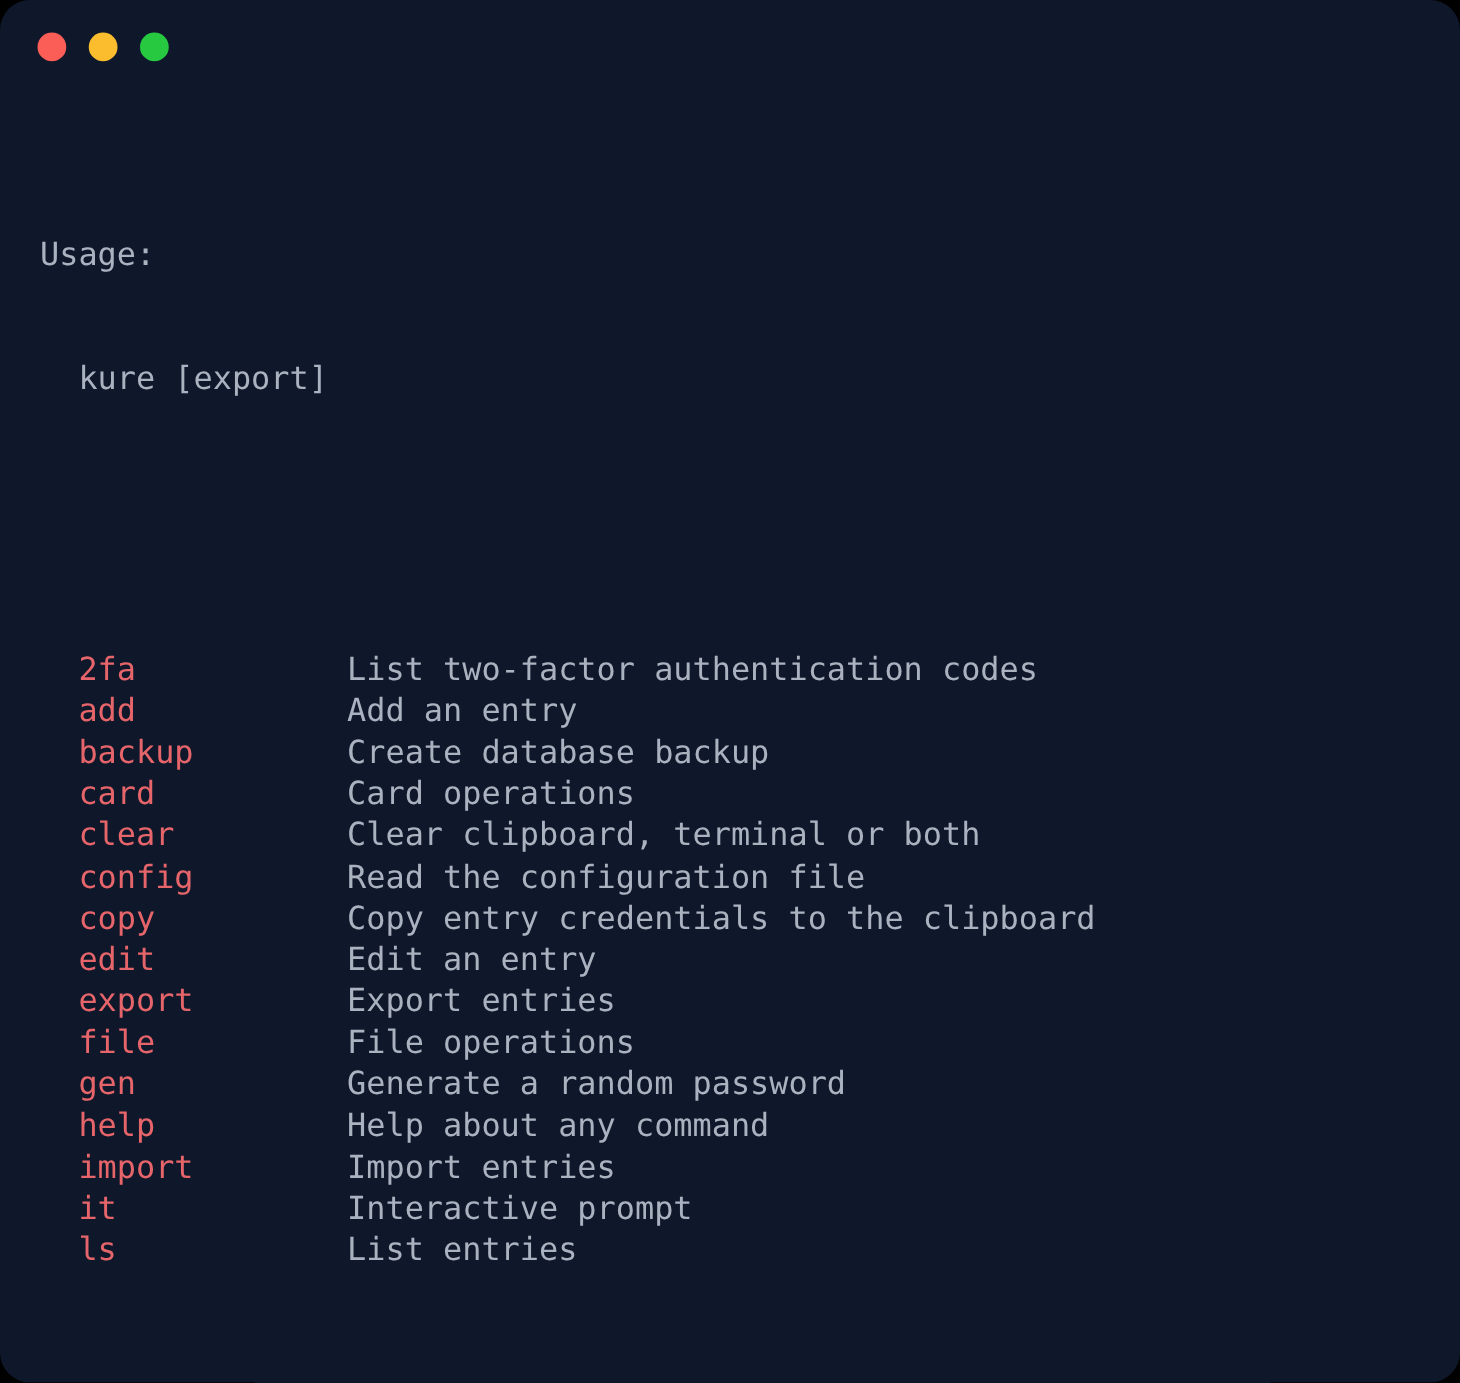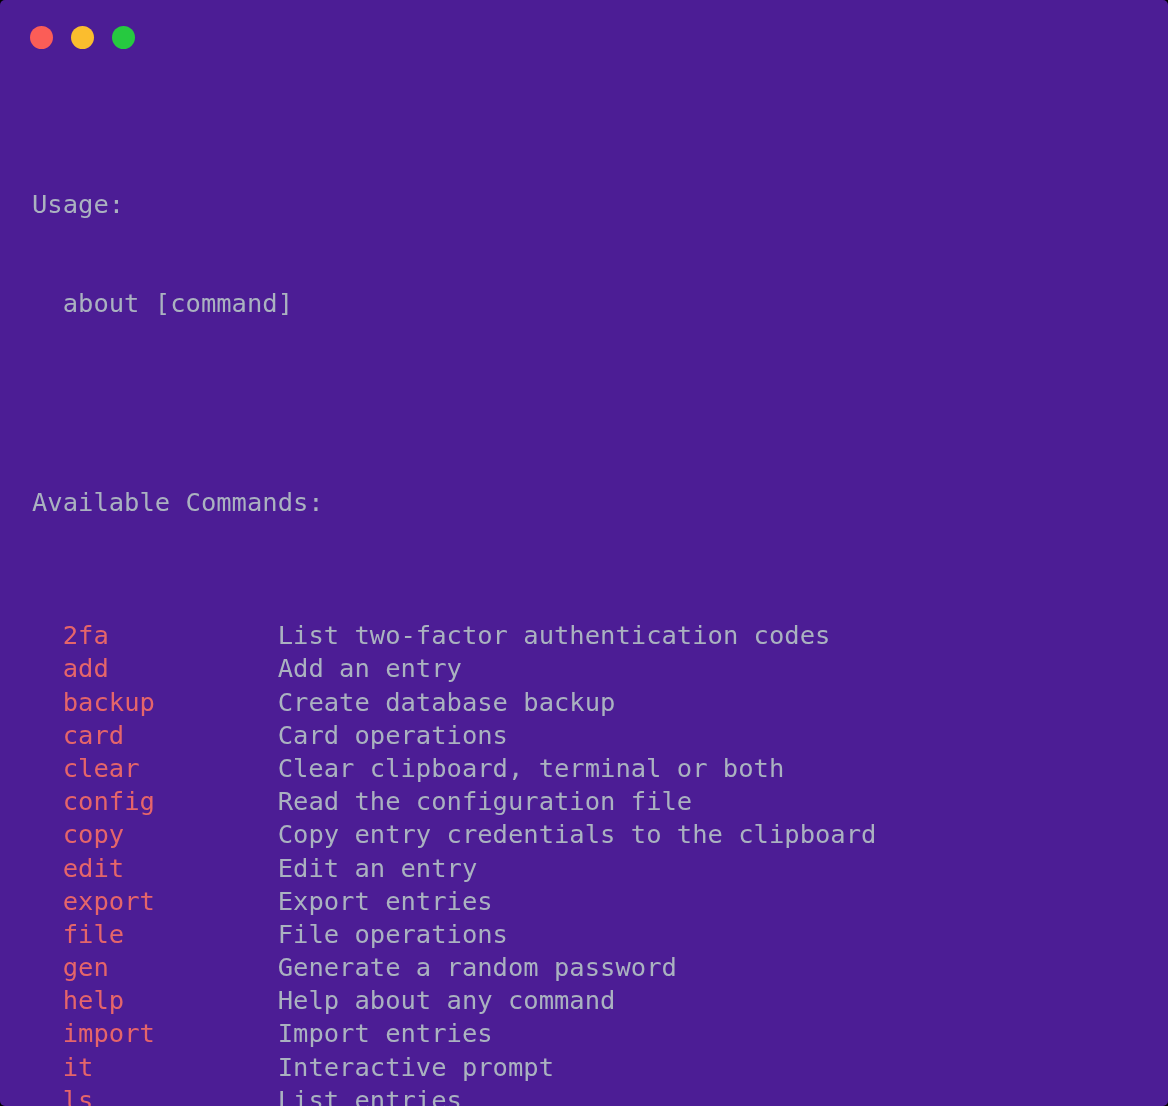--- a/index.html
+++ b/index.html
@@ -9,22 +9,22 @@
   }
   body {
     width: 1168px;
     height: 1106px;
     overflow: hidden;
   }
   .terminal-window {
     position: relative;
     width: 1168px;
     height: 1106px;
-    background: #4c1d95;
-    border-radius: 5px;
+    background: #0f172a;
+    border-radius: 24px;
     box-sizing: border-box;
     overflow: hidden;
   }
   .titlebar {
     position: absolute;
     top: 0; left: 0; right: 0;
     height: 74px;
     display: flex;
     align-items: center;
     padding-left: 30px;
@@ -73,23 +73,22 @@
     <div class="traffic-lights">
       <span class="dot red"></span>
       <span class="dot yellow"></span>
       <span class="dot green"></span>
     </div>
   </div>
 
   <div class="console">
 
     <div class="line">Usage:</div>
-    <div class="line">  about [command]</div>
+    <div class="line">  kure [export]</div>
     <div class="line blank"> </div>
-    <div class="line">Available Commands:</div>
 
     <div id="command-lines"><div class="line"><span class="plain">  </span><span class="cmd">2fa</span><span class="plain">           </span><span class="plain">List two-factor authentication codes</span></div><div class="line"><span class="plain">  </span><span class="cmd">add</span><span class="plain">           </span><span class="plain">Add an entry</span></div><div class="line"><span class="plain">  </span><span class="cmd">backup</span><span class="plain">        </span><span class="plain">Create database backup</span></div><div class="line"><span class="plain">  </span><span class="cmd">card</span><span class="plain">          </span><span class="plain">Card operations</span></div><div class="line"><span class="plain">  </span><span class="cmd">clear</span><span class="plain">         </span><span class="plain">Clear clipboard, terminal or both</span></div><div class="line"><span class="plain">  </span><span class="cmd">config</span><span class="plain">        </span><span class="plain">Read the configuration file</span></div><div class="line"><span class="plain">  </span><span class="cmd">copy</span><span class="plain">          </span><span class="plain">Copy entry credentials to the clipboard</span></div><div class="line"><span class="plain">  </span><span class="cmd">edit</span><span class="plain">          </span><span class="plain">Edit an entry</span></div><div class="line"><span class="plain">  </span><span class="cmd">export</span><span class="plain">        </span><span class="plain">Export entries</span></div><div class="line"><span class="plain">  </span><span class="cmd">file</span><span class="plain">          </span><span class="plain">File operations</span></div><div class="line"><span class="plain">  </span><span class="cmd">gen</span><span class="plain">           </span><span class="plain">Generate a random password</span></div><div class="line"><span class="plain">  </span><span class="cmd">help</span><span class="plain">          </span><span class="plain">Help about any command</span></div><div class="line"><span class="plain">  </span><span class="cmd">import</span><span class="plain">        </span><span class="plain">Import entries</span></div><div class="line"><span class="plain">  </span><span class="cmd">it</span><span class="plain">            </span><span class="plain">Interactive prompt</span></div><div class="line"><span class="plain">  </span><span class="cmd">ls</span><span class="plain">            </span><span class="plain">List entries</span></div></div>
 
     
     
 
     
 
     
 

